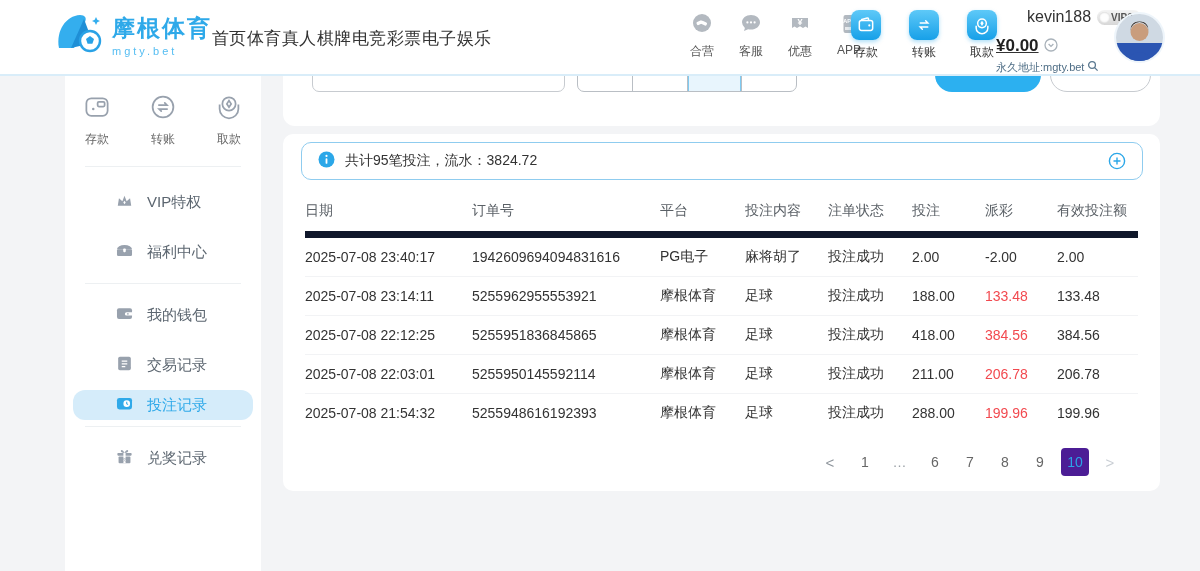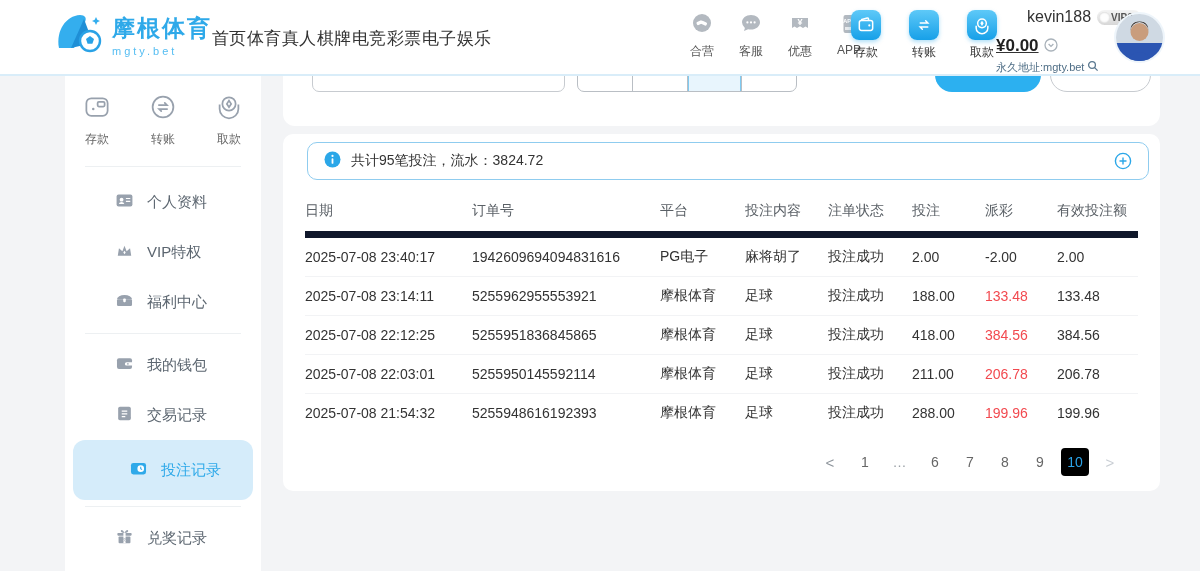--- a/index.html
+++ b/index.html
@@ -45,59 +45,59 @@
   .sidebar { position:absolute; left:65px; top:76px; width:196px; height:495px;
     background:#fff; z-index:5; }
   .sb-quick { display:flex; justify-content:center; gap:22px; padding:16px 0 12px 0; }
   .sb-qitem { width:44px; display:flex; flex-direction:column; align-items:center; cursor:pointer; }
   .sb-qitem .sql { font-size:12px; color:#666; margin-top:5px; }
   .sb-div { height:1px; background:#edf0f2; margin:6px 20px; }
   .sb-menu { padding:4px 0; }
   .sb-item { display:flex; align-items:center; gap:13px; height:50px; padding-left:50px;
     cursor:pointer; position:relative; }
   .sb-item .sl { font-size:15px; color:#5c6670; }
-  .sb-item.active { margin:0 8px; padding-left:56px; border-radius:12px; background:#d5ecfa; height:60px; }
+  .sb-item.active { margin:0 8px; padding-left:42px; border-radius:12px; background:#d5ecfa; height:30px; }
   .sb-item.active .sl { color:#2fa9e9; }
 
   
   .form-card { position:absolute; left:283px; top:50px; width:877px; height:76px;
     background:#fff; border-radius:0 0 12px 12px; z-index:1; }
   .f-input { position:absolute; left:312px; top:58px; width:253px; height:34px;
     border:1px solid #c7cbd0; border-radius:7px; background:#fff; z-index:2; }
   .f-seg { position:absolute; left:577px; top:58px; width:220px; height:34px;
     border:1px solid #b9bec4; border-radius:7px; background:#fff; display:flex; z-index:2; overflow:hidden; }
   .f-seg .seg { flex:1; border-right:1px solid #b9bec4; cursor:pointer; }
   .f-seg .seg:last-child { border-right:none; }
   .f-seg .seg.hl { background:#e8f5fd; box-shadow:inset 1px 0 0 #7fcbf2, inset -1px 0 0 #7fcbf2; }
   .f-btn-blue { position:absolute; left:935px; top:58px; width:106px; height:34px;
     background:#2cb0f0; border:none; border-radius:17px; cursor:pointer; z-index:2; }
   .f-btn-white { position:absolute; left:1050px; top:58px; width:101px; height:34px;
     background:#fff; border:1px solid #c7cbd0; border-radius:17px; cursor:pointer; z-index:2; }
 
   
   .main-card { position:absolute; left:283px; top:134px; width:877px; height:357px;
     background:#fff; border-radius:10px; z-index:2; }
-  .infobar { position:absolute; left:24px; top:8px; width:842px; height:38px;
+  .infobar { position:absolute; left:18px; top:8px; width:842px; height:38px;
     border:1px solid #8fccef; border-radius:10px; display:flex; align-items:center; padding:0 16px; }
   .infobar .itext { font-size:14px; color:#333; margin-left:10px; }
   .infobar .iplus { margin-left:auto; cursor:pointer; display:flex; }
   .bet-table { position:absolute; left:22px; top:58px; width:833px; border-collapse:collapse; table-layout:fixed; }
   .bet-table th { text-align:left; font-weight:normal; font-size:14px; color:#5a6066;
     padding:10px 0 11px 0; border-bottom:7px solid #0f172a; }
   .bet-table td { font-size:14px; color:#333; padding:10px 0; border-bottom:1px solid #f2f3f5; }
   .bet-table tr:last-child td { border-bottom:none; }
   .bet-table td.red { color:#f2494f; }
   .bet-table col:nth-child(1){width:167px} .bet-table col:nth-child(2){width:188px}
   .bet-table col:nth-child(3){width:85px}  .bet-table col:nth-child(4){width:83px}
   .bet-table col:nth-child(5){width:84px}  .bet-table col:nth-child(6){width:73px}
   .bet-table col:nth-child(7){width:72px}  .bet-table col:nth-child(8){width:81px}
   .pager { position:absolute; right:36px; top:314px; display:flex; align-items:center; gap:7px; }
   .pg { min-width:28px; height:28px; display:flex; align-items:center; justify-content:center;
     font-size:14px; color:#666; border-radius:4px; cursor:pointer; }
-  .pg.active { background:#000000; color:#2ba3e8; }
+  .pg.active { background:#4c1d95; color:#2ba3e8; }
   .pg.arrow-prev { color:#8d949b; font-size:15px; }
   .pg.arrow-next { color:#c9ced4; font-size:15px; }
   .pg.dots { color:#9aa0a6; letter-spacing:1px; }
 </style>
 </head>
 <body>
 
 <div class="stage">
 
   <div class="form-card"></div>
@@ -281,31 +281,20 @@
               <circle cx="12" cy="9.5" r="5.3"></circle>
               <path d="M12 6.9l1.7 2.6-1.7 2.6-1.7-2.6z"></path>
             </svg>
         </span>
         <span class="sql">取款</span>
       </div>
     </div>
     <div class="sb-div"></div>
 
     <div class="sb-menu">
-      <div class="sb-item">
-        <span>
-          <svg width="19" height="19" viewBox="0 0 24 24">
-              <rect x="2" y="4.5" width="20" height="15" rx="2.5" fill="#98a1ad"></rect>
-              <circle cx="8.3" cy="11" r="2.4" fill="#fff"></circle>
-              <path d="M4.8 16.5a3.6 3.6 0 0 1 7 0z" fill="#fff"></path>
-              <path d="M13.8 9.5h5.5M13.8 13h5.5" stroke="#fff" stroke-width="1.5"></path>
-            </svg>
-        </span>
-        <span class="sl">个人资料</span>
-      </div>
       <div class="sb-item">
         <span>
           <svg width="19" height="19" viewBox="0 0 24 24">
               <path d="M3.5 18.5h17L19 9l-4.3 3.8L12 6l-2.7 6.8L5 9z" fill="#98a1ad"></path>
               <path d="M12 12.3l1.5 2.2-1.5 2.2-1.5-2.2z" fill="#fff"></path>
             </svg>
         </span>
         <span class="sl">VIP特权</span>
       </div>
       <div class="sb-item">

